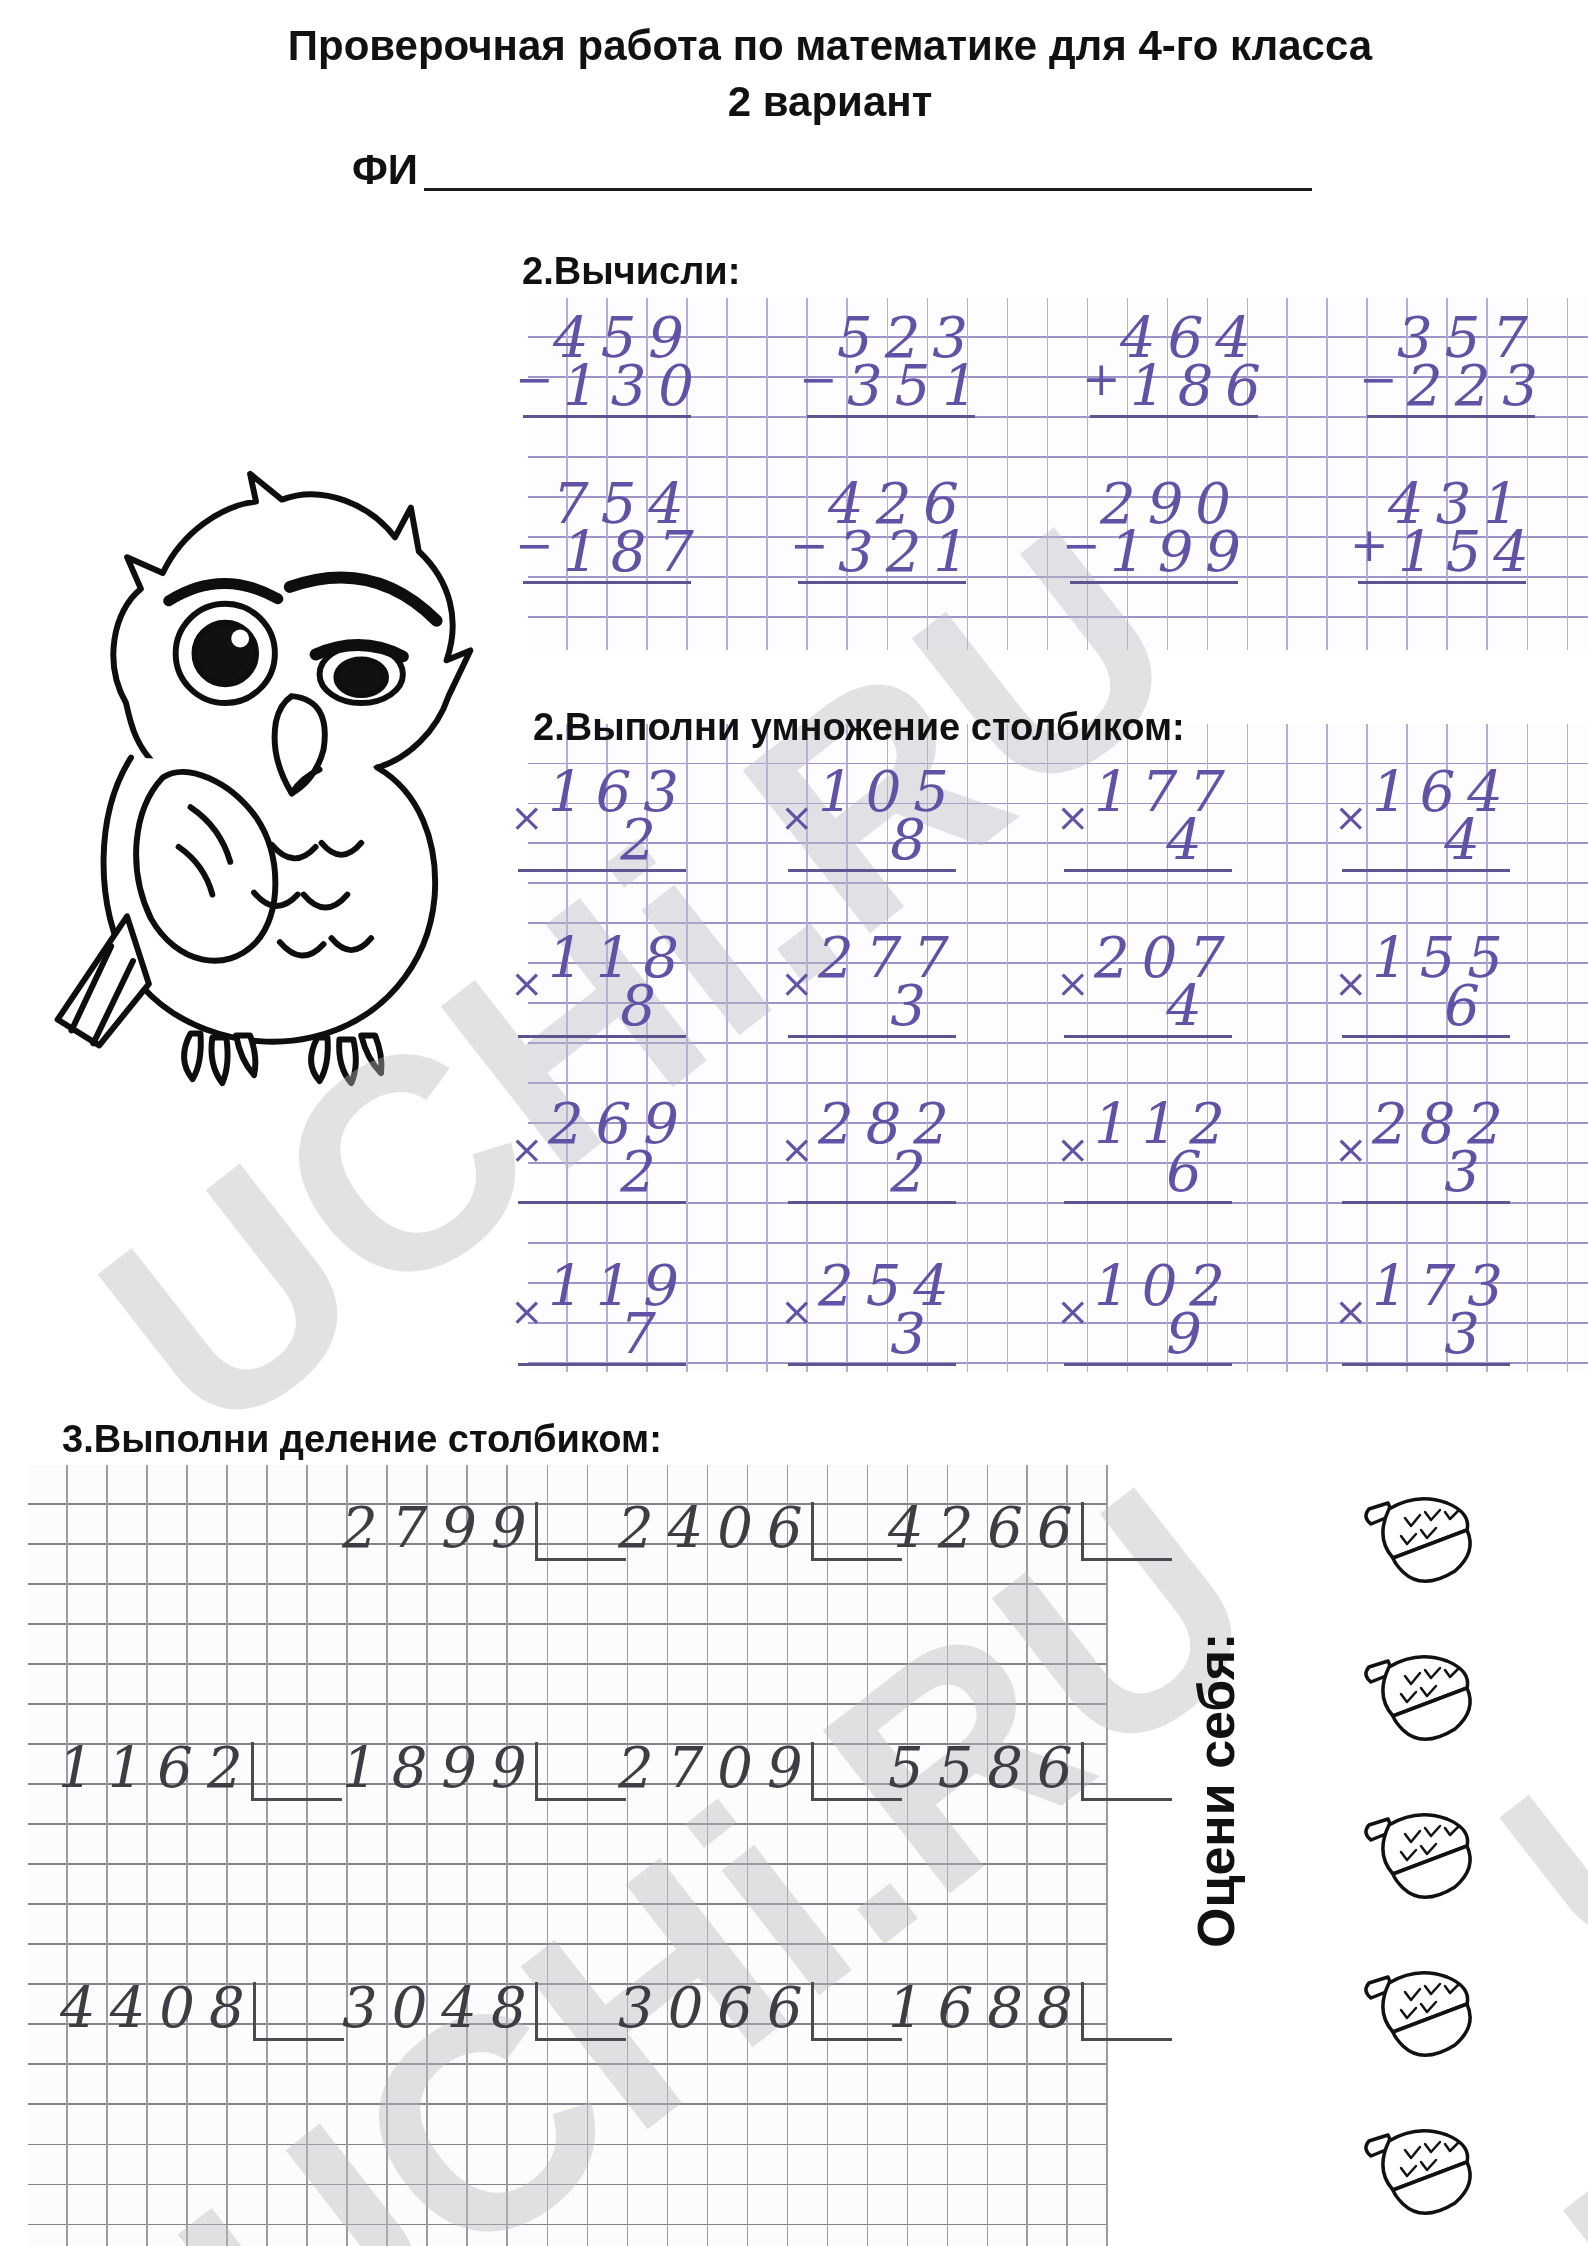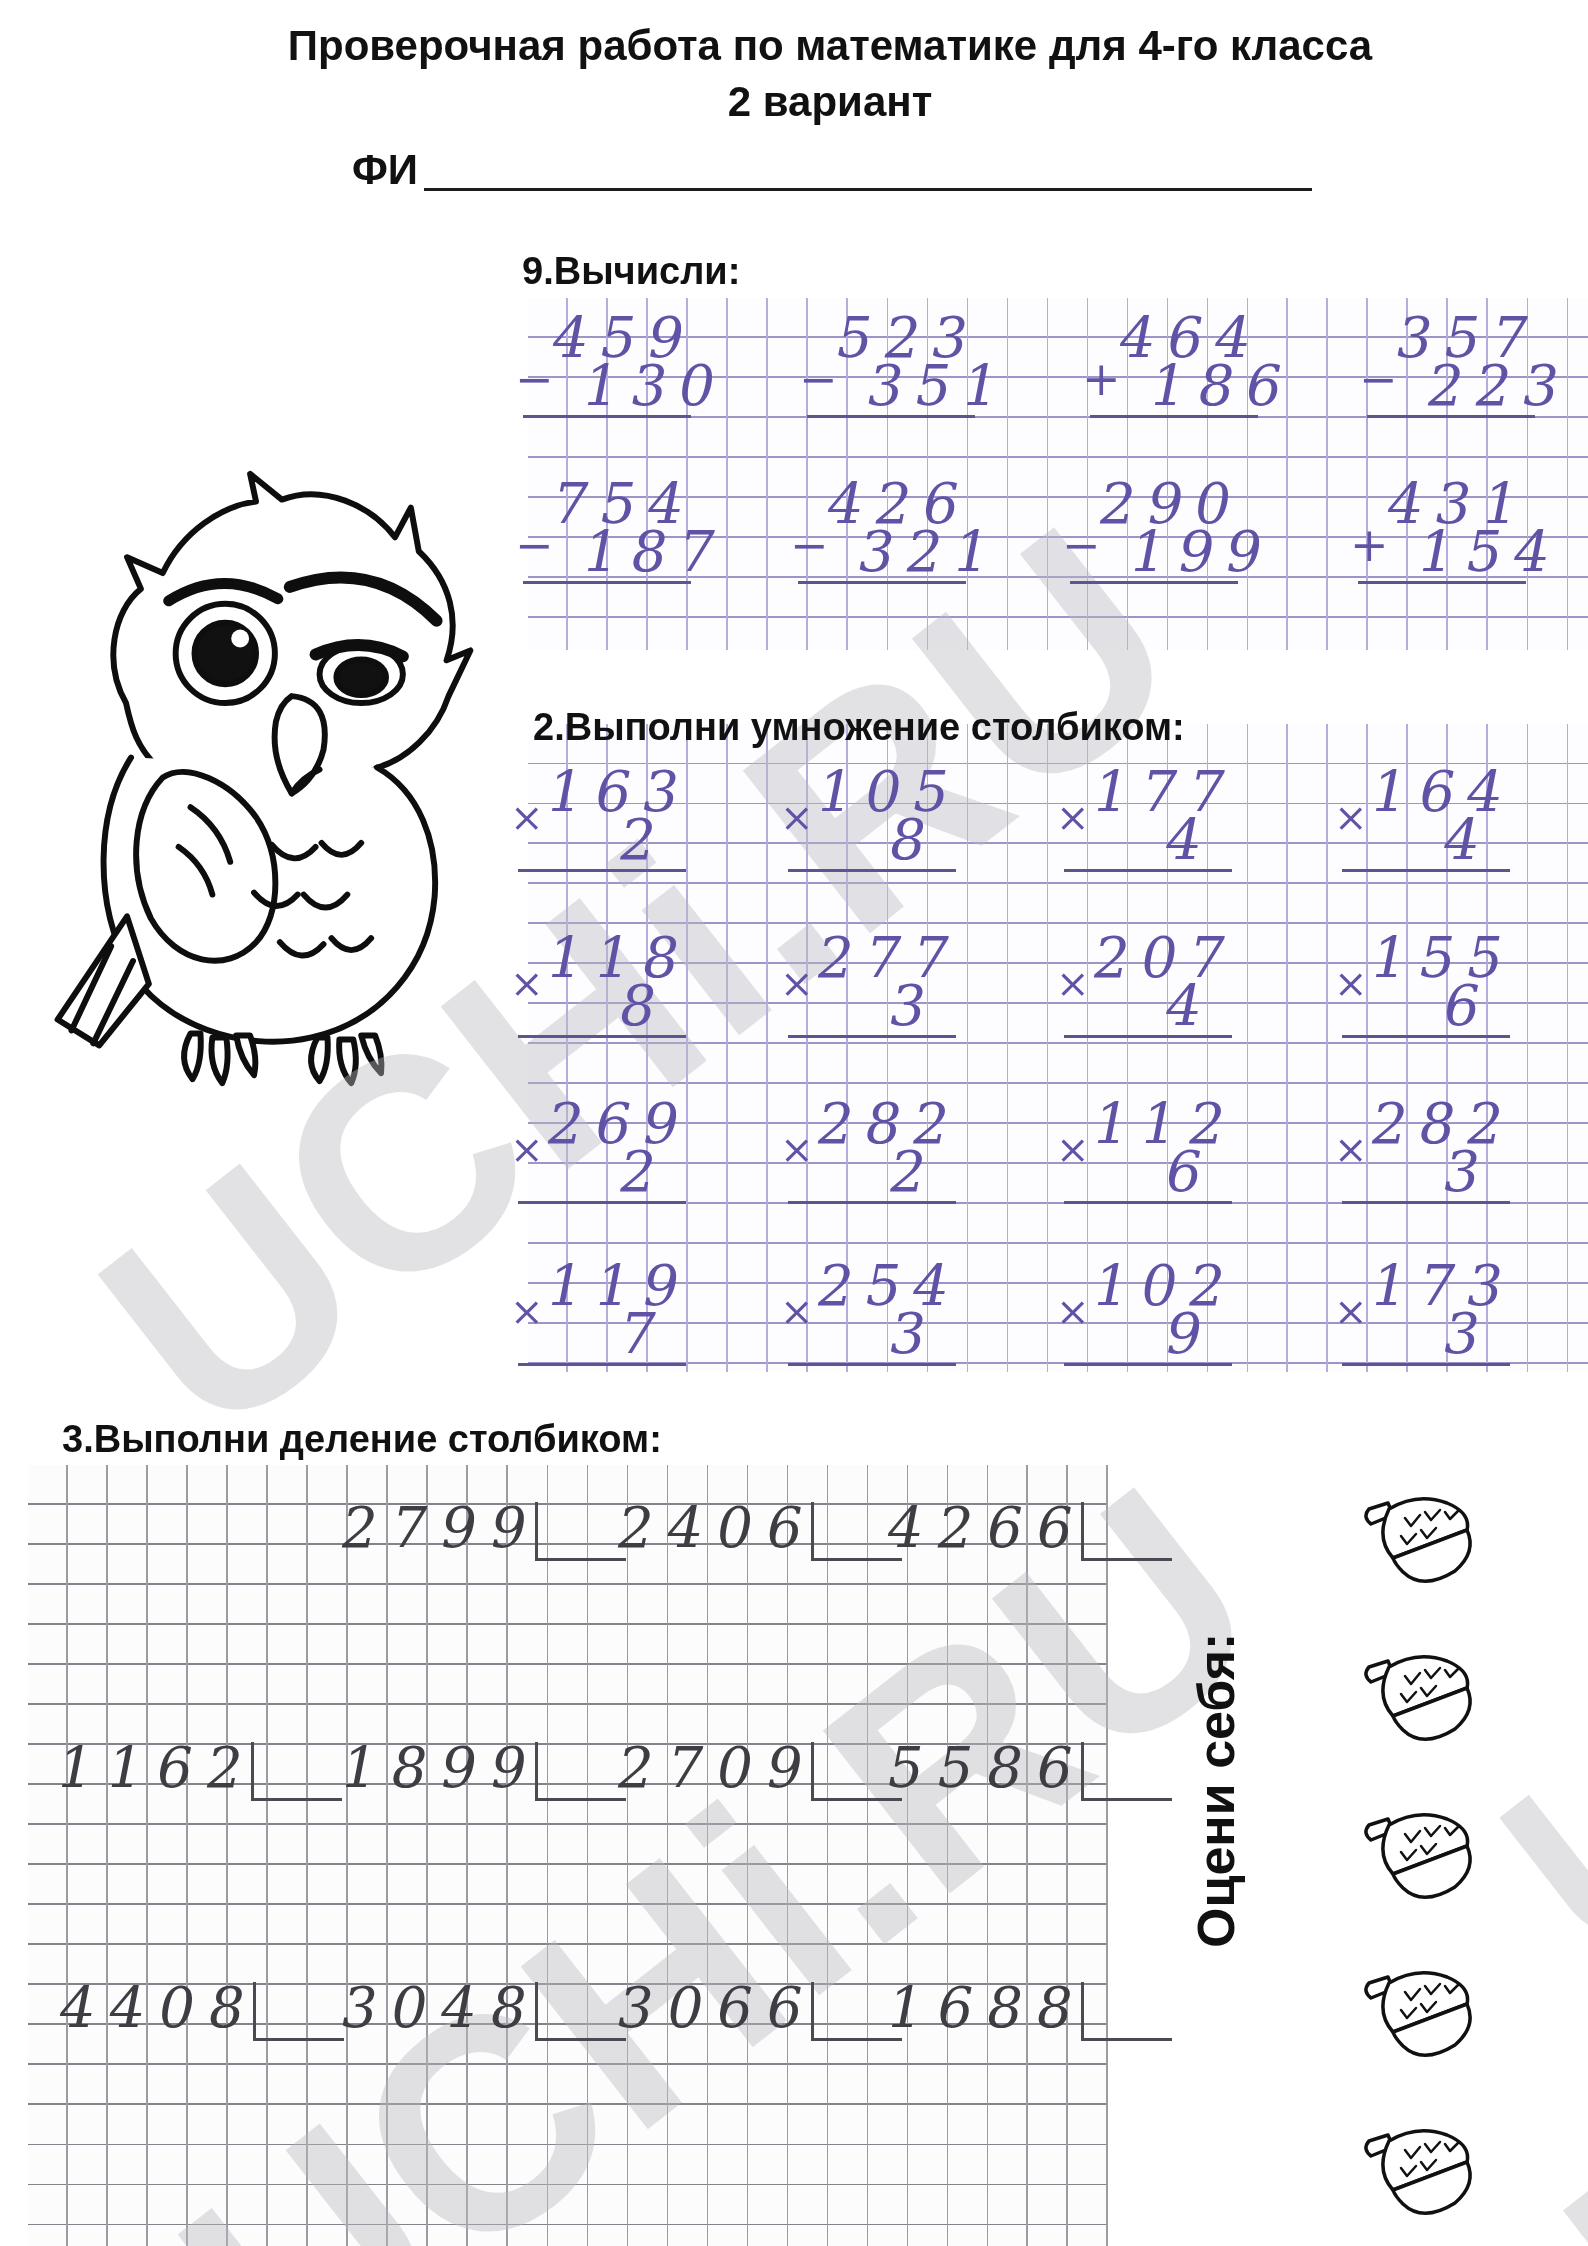--- a/index.html
+++ b/index.html
@@ -26,21 +26,21 @@
       repeating-linear-gradient(to bottom,transparent 0 38.5px,#83838c 38.5px 40px);}
   .g1{left:528px;top:298px;width:1060px;height:352px;}
   .g2{left:528px;top:724px;width:1060px;height:648px;}
   .g3{left:28px;top:1465px;width:1080px;height:781px;}
   
   .hand{font-family:"DejaVu Serif",serif;font-style:italic;}
   .prob{position:absolute;width:190px;z-index:10;color:#6152a6;}
   .prob .sign{position:absolute;left:0;font-size:46px;top:38px;}
   .prob.mult .sign{font-size:40px;top:26px;}
   .prob .num{font-size:56px;line-height:48px;letter-spacing:12px;white-space:nowrap;margin-left:38px;}
-  .prob .bot{margin-left:69px;}
+  .prob .bot{margin-left:48px;}
   .prob.mult .bot{width:120px;margin-left:38px;text-align:right;}
   .prob .rule{height:3px;background:#5d5490;margin:5px 0 0 8px;width:168px;}
   
   .divp{position:absolute;z-index:10;display:flex;align-items:flex-start;color:#3d3d44;}
   .divp .num{font-size:56px;line-height:52px;letter-spacing:14px;white-space:nowrap;}
   .divp .corner{width:88px;height:56px;margin-left:-6px;
                 border-left:3px solid #4a4a52;border-bottom:3px solid #4a4a52;}
   
   .wm{position:absolute;z-index:4;font-weight:bold;font-family:"Liberation Sans",sans-serif;
       color:rgba(186,186,194,0.42);transform-origin:0 0;transform:rotate(-38deg);
@@ -63,21 +63,21 @@
   <div class="wm" style="left:1450px;top:1780px;font-size:260px;">U</div>
   <div class="wm" style="left:1420px;top:2246px;font-size:260px;">U</div>
 
   <div class="title">
     <div>Проверочная работа по математике для 4-го класса</div>
     <div>2 вариант</div>
   </div>
   <div class="fi">ФИ</div>
   <div class="fi-line"></div>
 
-  <div class="h2 h-calc">9.Вычисли:</div>
+  <div class="h2 h-calc">2.Вычисли:</div>
   <div class="h2 h-mult">2.Выполни умножение столбиком:</div>
   <div class="h2 h-div">3.Выполни деление столбиком:</div>
 
   <svg class="owl" viewBox="0 0 440 650" fill="white" stroke="#0e0e0e" stroke-width="6" stroke-linejoin="round" stroke-linecap="round">
     <path d="M85 255 C62 215 72 162 100 140 L86 108 L122 124 C142 82 182 56 216 52 L210 24 L242 50
              C284 34 332 56 356 88 L372 58 L380 102 C412 132 422 172 408 212 L432 202 L410 248
              C398 284 368 312 338 320 C302 348 258 354 228 342 C190 356 148 346 120 322 C96 302 90 278 85 255 Z"></path>
     <path d="M90 310 C55 365 52 455 88 522 C120 578 202 608 272 592 C342 576 390 520 396 450
              C400 394 380 344 338 320" fill="white"></path>
     <path d="M122 330 C92 362 86 422 110 472 C136 518 186 528 216 496 C242 468 242 408 216 370

